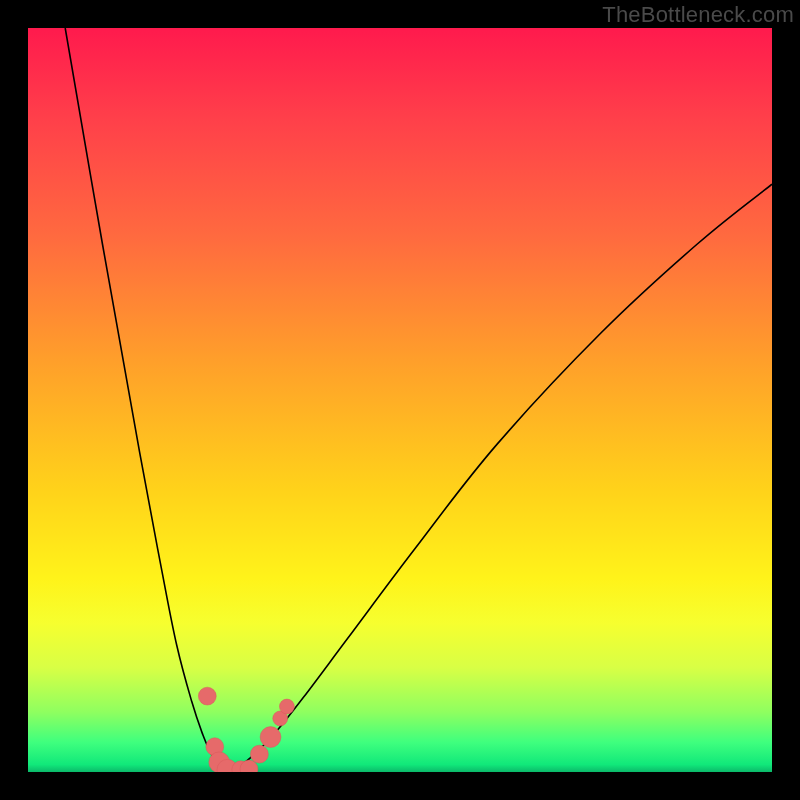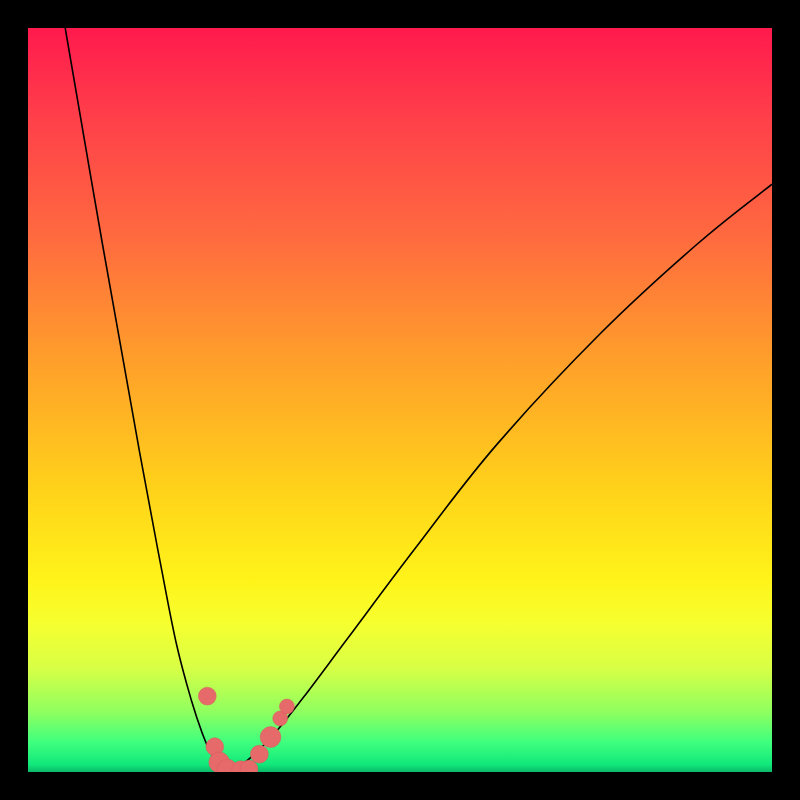--- a/index.html
+++ b/index.html
@@ -80,13 +80,14 @@
           <circle cx="199.39200000000002" cy="741.768" r="10.415999999999999" class="marker"></circle>
           <circle cx="212.78400000000002" cy="741.768" r="8.928" class="marker"></circle>
           <circle cx="220.968" cy="741.024" r="8.928" class="marker"></circle>
           <circle cx="231.384" cy="726.144" r="8.928" class="marker"></circle>
           <circle cx="242.544" cy="709.032" r="10.415999999999999" class="marker"></circle>
           <circle cx="252.21599999999998" cy="690.432" r="7.44" class="marker"></circle>
           <circle cx="258.912" cy="678.528" r="7.44" class="marker"></circle>
         </g>
     </svg>
   </div>
+  <div class="watermark">TheBottleneck.com</div>
 </div>
 
 </body></html>

